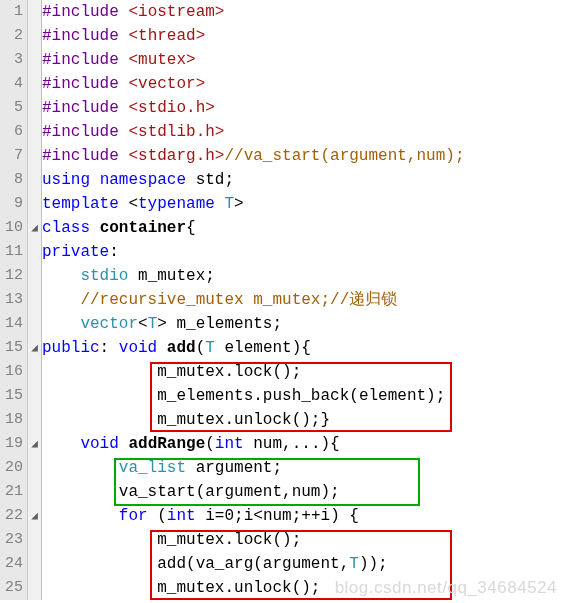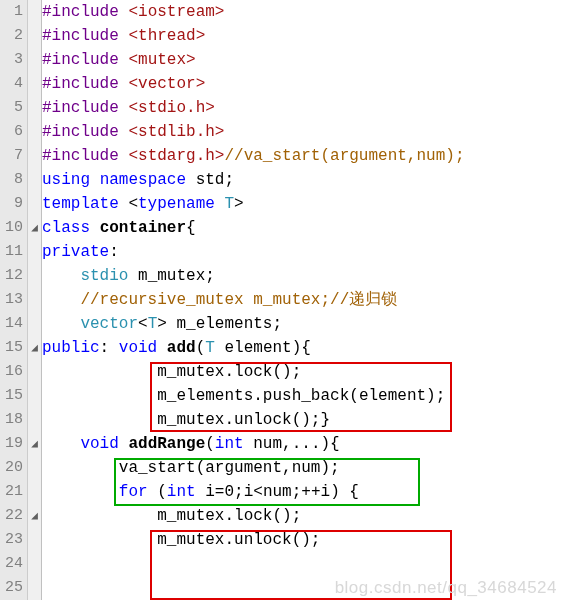--- a/index.html
+++ b/index.html
@@ -93,23 +93,25 @@
     <div class="line"><span class="kw">class</span> <span class="id bold">container</span>{</div>
     <div class="line"><span class="kw">private</span>:</div>
     <div class="line">    <span class="type">stdio</span> <span class="id">m_mutex</span>;</div>
     <div class="line">    <span class="cmt">//recursive_mutex m_mutex;//递归锁</span></div>
     <div class="line">    <span class="type">vector</span>&lt;<span class="type">T</span>&gt; <span class="id">m_elements</span>;</div>
     <div class="line"><span class="kw">public</span>: <span class="kw">void</span> <span class="id bold">add</span>(<span class="type">T</span> <span class="id">element</span>){</div>
     <div class="line">            <span class="id">m_mutex</span>.<span class="id">lock</span>();</div>
     <div class="line">            <span class="id">m_elements</span>.<span class="id">push_back</span>(<span class="id">element</span>);</div>
     <div class="line">            <span class="id">m_mutex</span>.<span class="id">unlock</span>();}</div>
     <div class="line">    <span class="kw">void</span> <span class="id bold">addRange</span>(<span class="kw">int</span> <span class="id">num</span>,...){</div>
+    <div class="line">        <span class="type">va_list</span> <span class="id">argument</span>;</div>
     <div class="line">        <span class="id">va_start</span>(<span class="id">argument</span>,<span class="id">num</span>);</div>
     <div class="line">        <span class="kw">for</span> (<span class="kw">int</span> <span class="id">i</span>=0;<span class="id">i</span>&lt;<span class="id">num</span>;++<span class="id">i</span>) {</div>
     <div class="line">            <span class="id">m_mutex</span>.<span class="id">lock</span>();</div>
+    <div class="line">            <span class="id">add</span>(<span class="id">va_arg</span>(<span class="id">argument</span>,<span class="type">T</span>));</div>
     <div class="line">            <span class="id">m_mutex</span>.<span class="id">unlock</span>();</div>
 
     <div class="boxred" style="top:362px;left:108px;width:302px;height:70px"></div>
     <div class="boxgreen" style="top:458px;left:72px;width:306px;height:48px"></div>
     <div class="boxred" style="top:530px;left:108px;width:302px;height:70px"></div>
   </div>
 </div>
 
 <div class="watermark">blog.csdn.net/qq_34684524</div>
 

